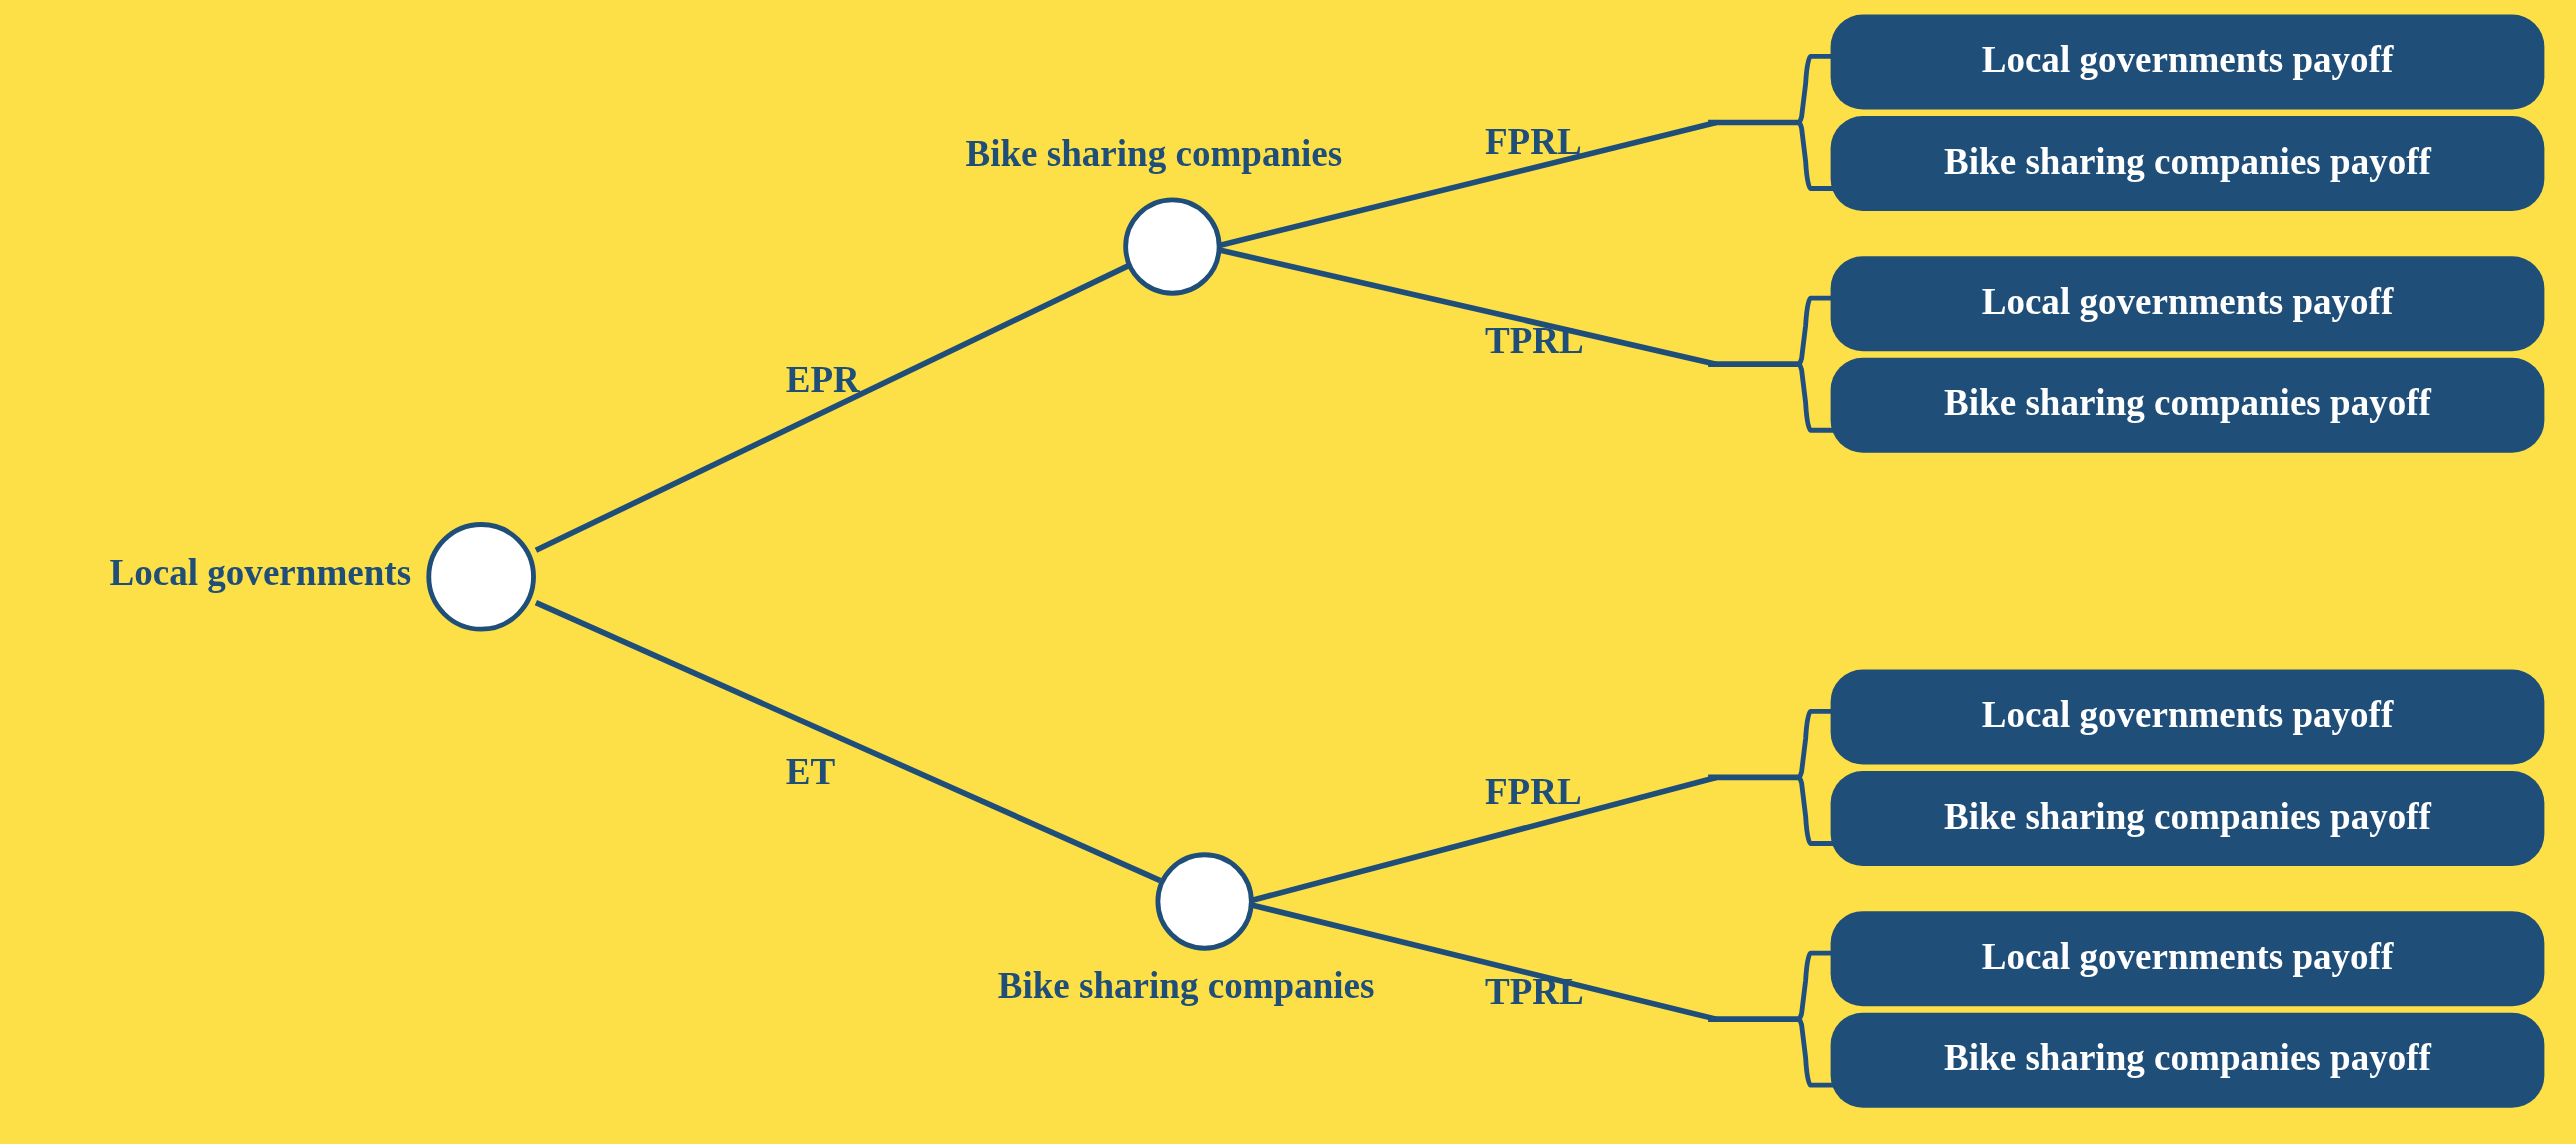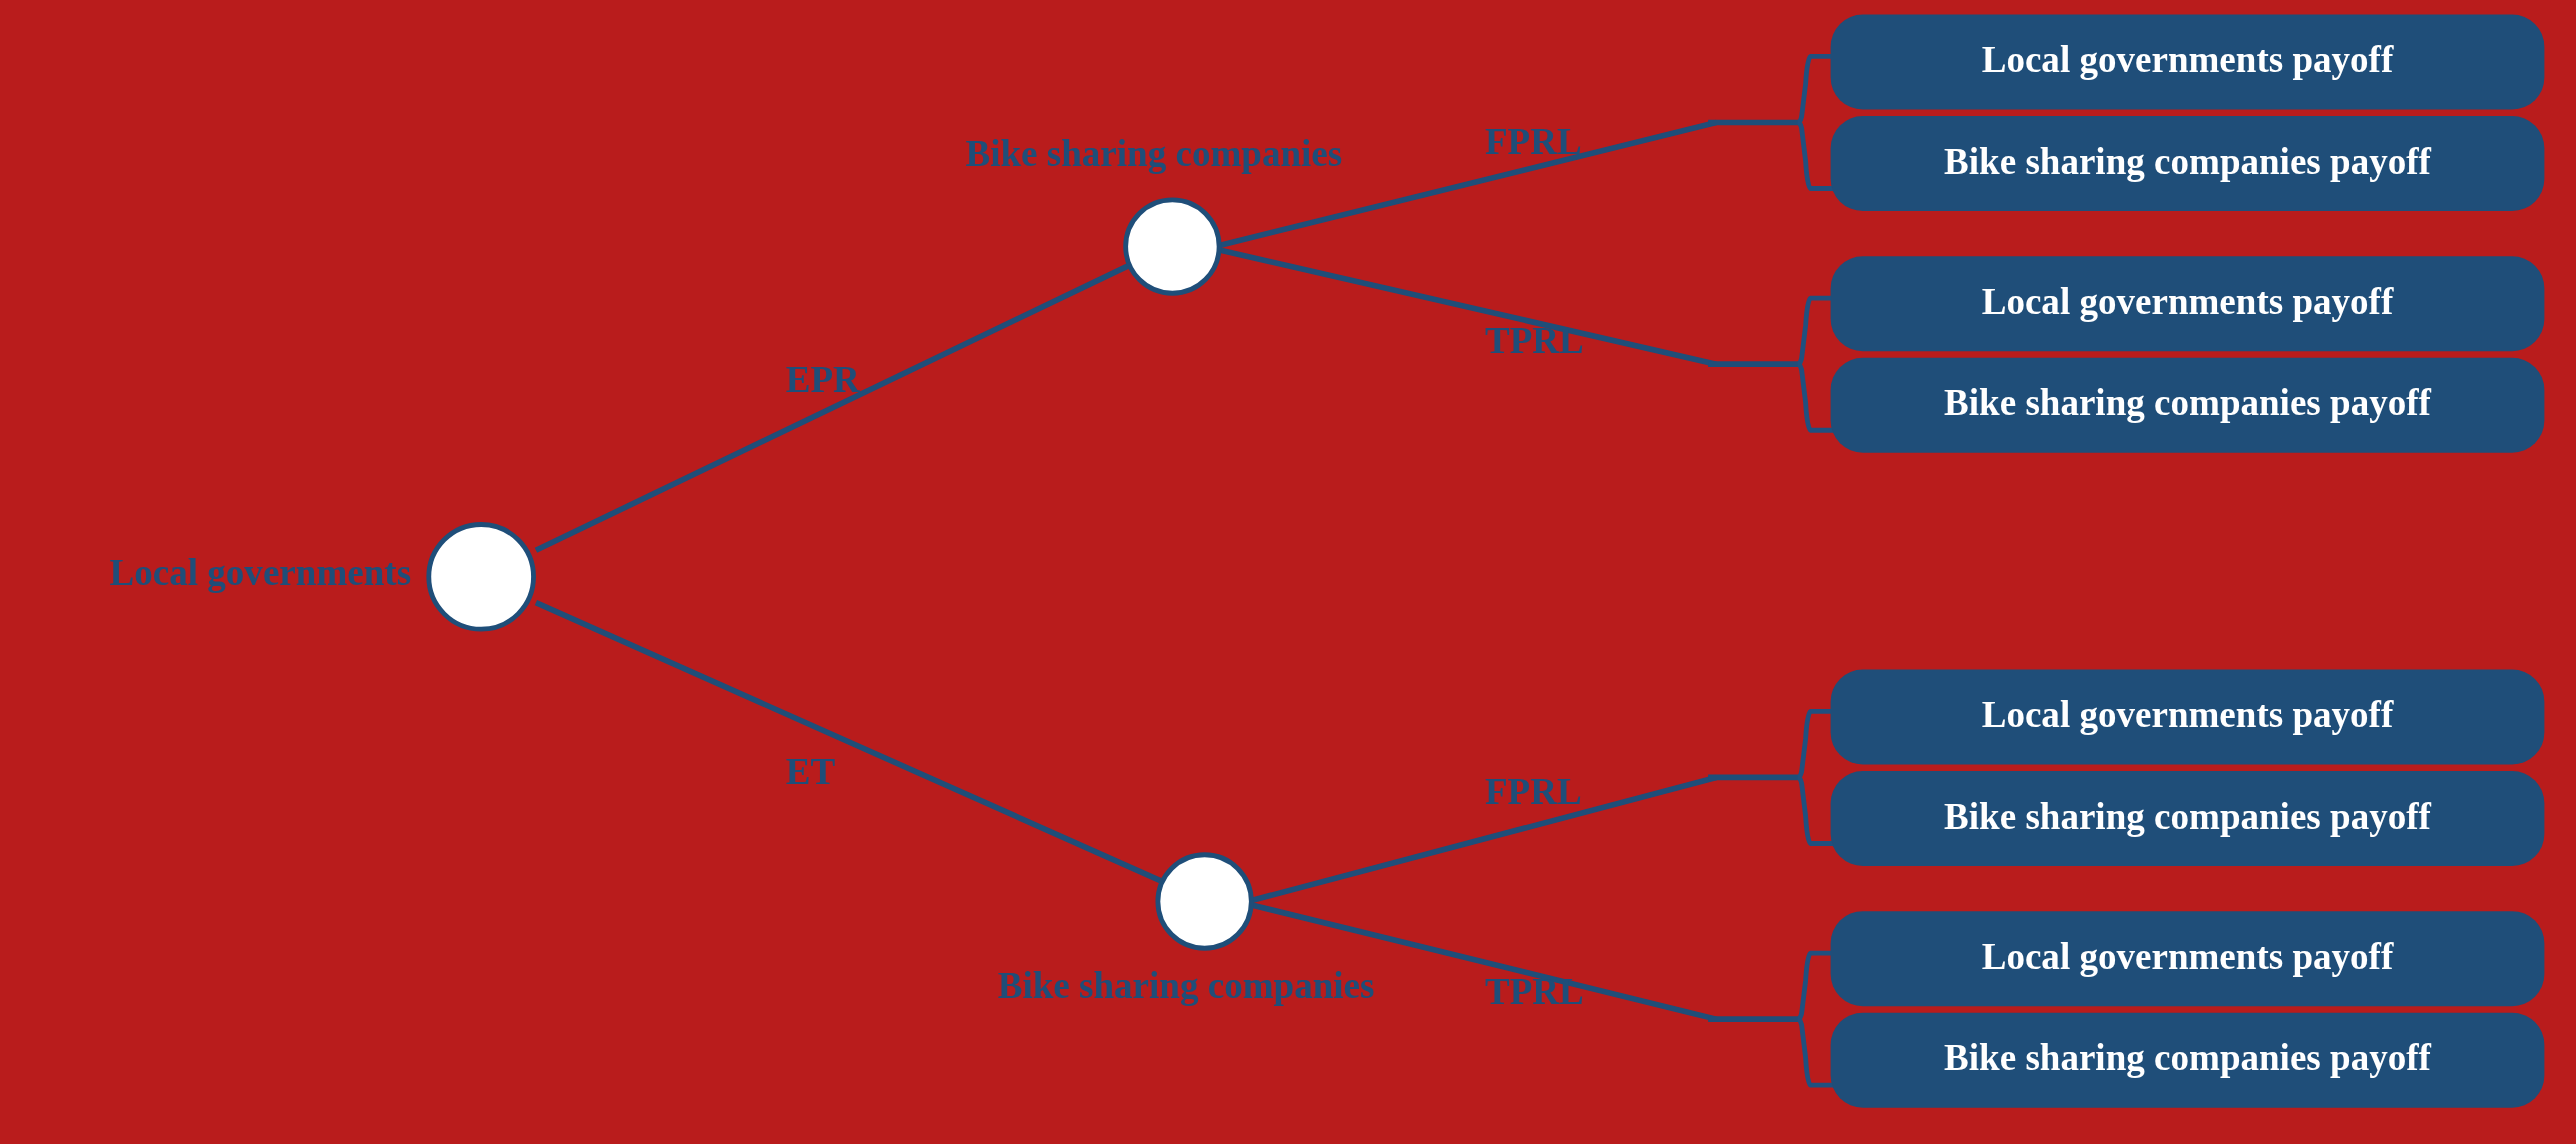--- a/index.html
+++ b/index.html
@@ -5,21 +5,21 @@
 <style>
   html, body {
     margin: 0;
     padding: 0;
     background: #ffffff;
   }
   #stage {
     position: relative;
     width: 2576px;
     height: 1144px;
-    background: #b91c1c;
+    background: #fde047;
     overflow: hidden;
     font-family: "Liberation Serif", "DejaVu Serif", serif;
   }
   #tree-svg {
     position: absolute;
     left: 0;
     top: 0;
     width: 2576px;
     height: 1144px;
   }

